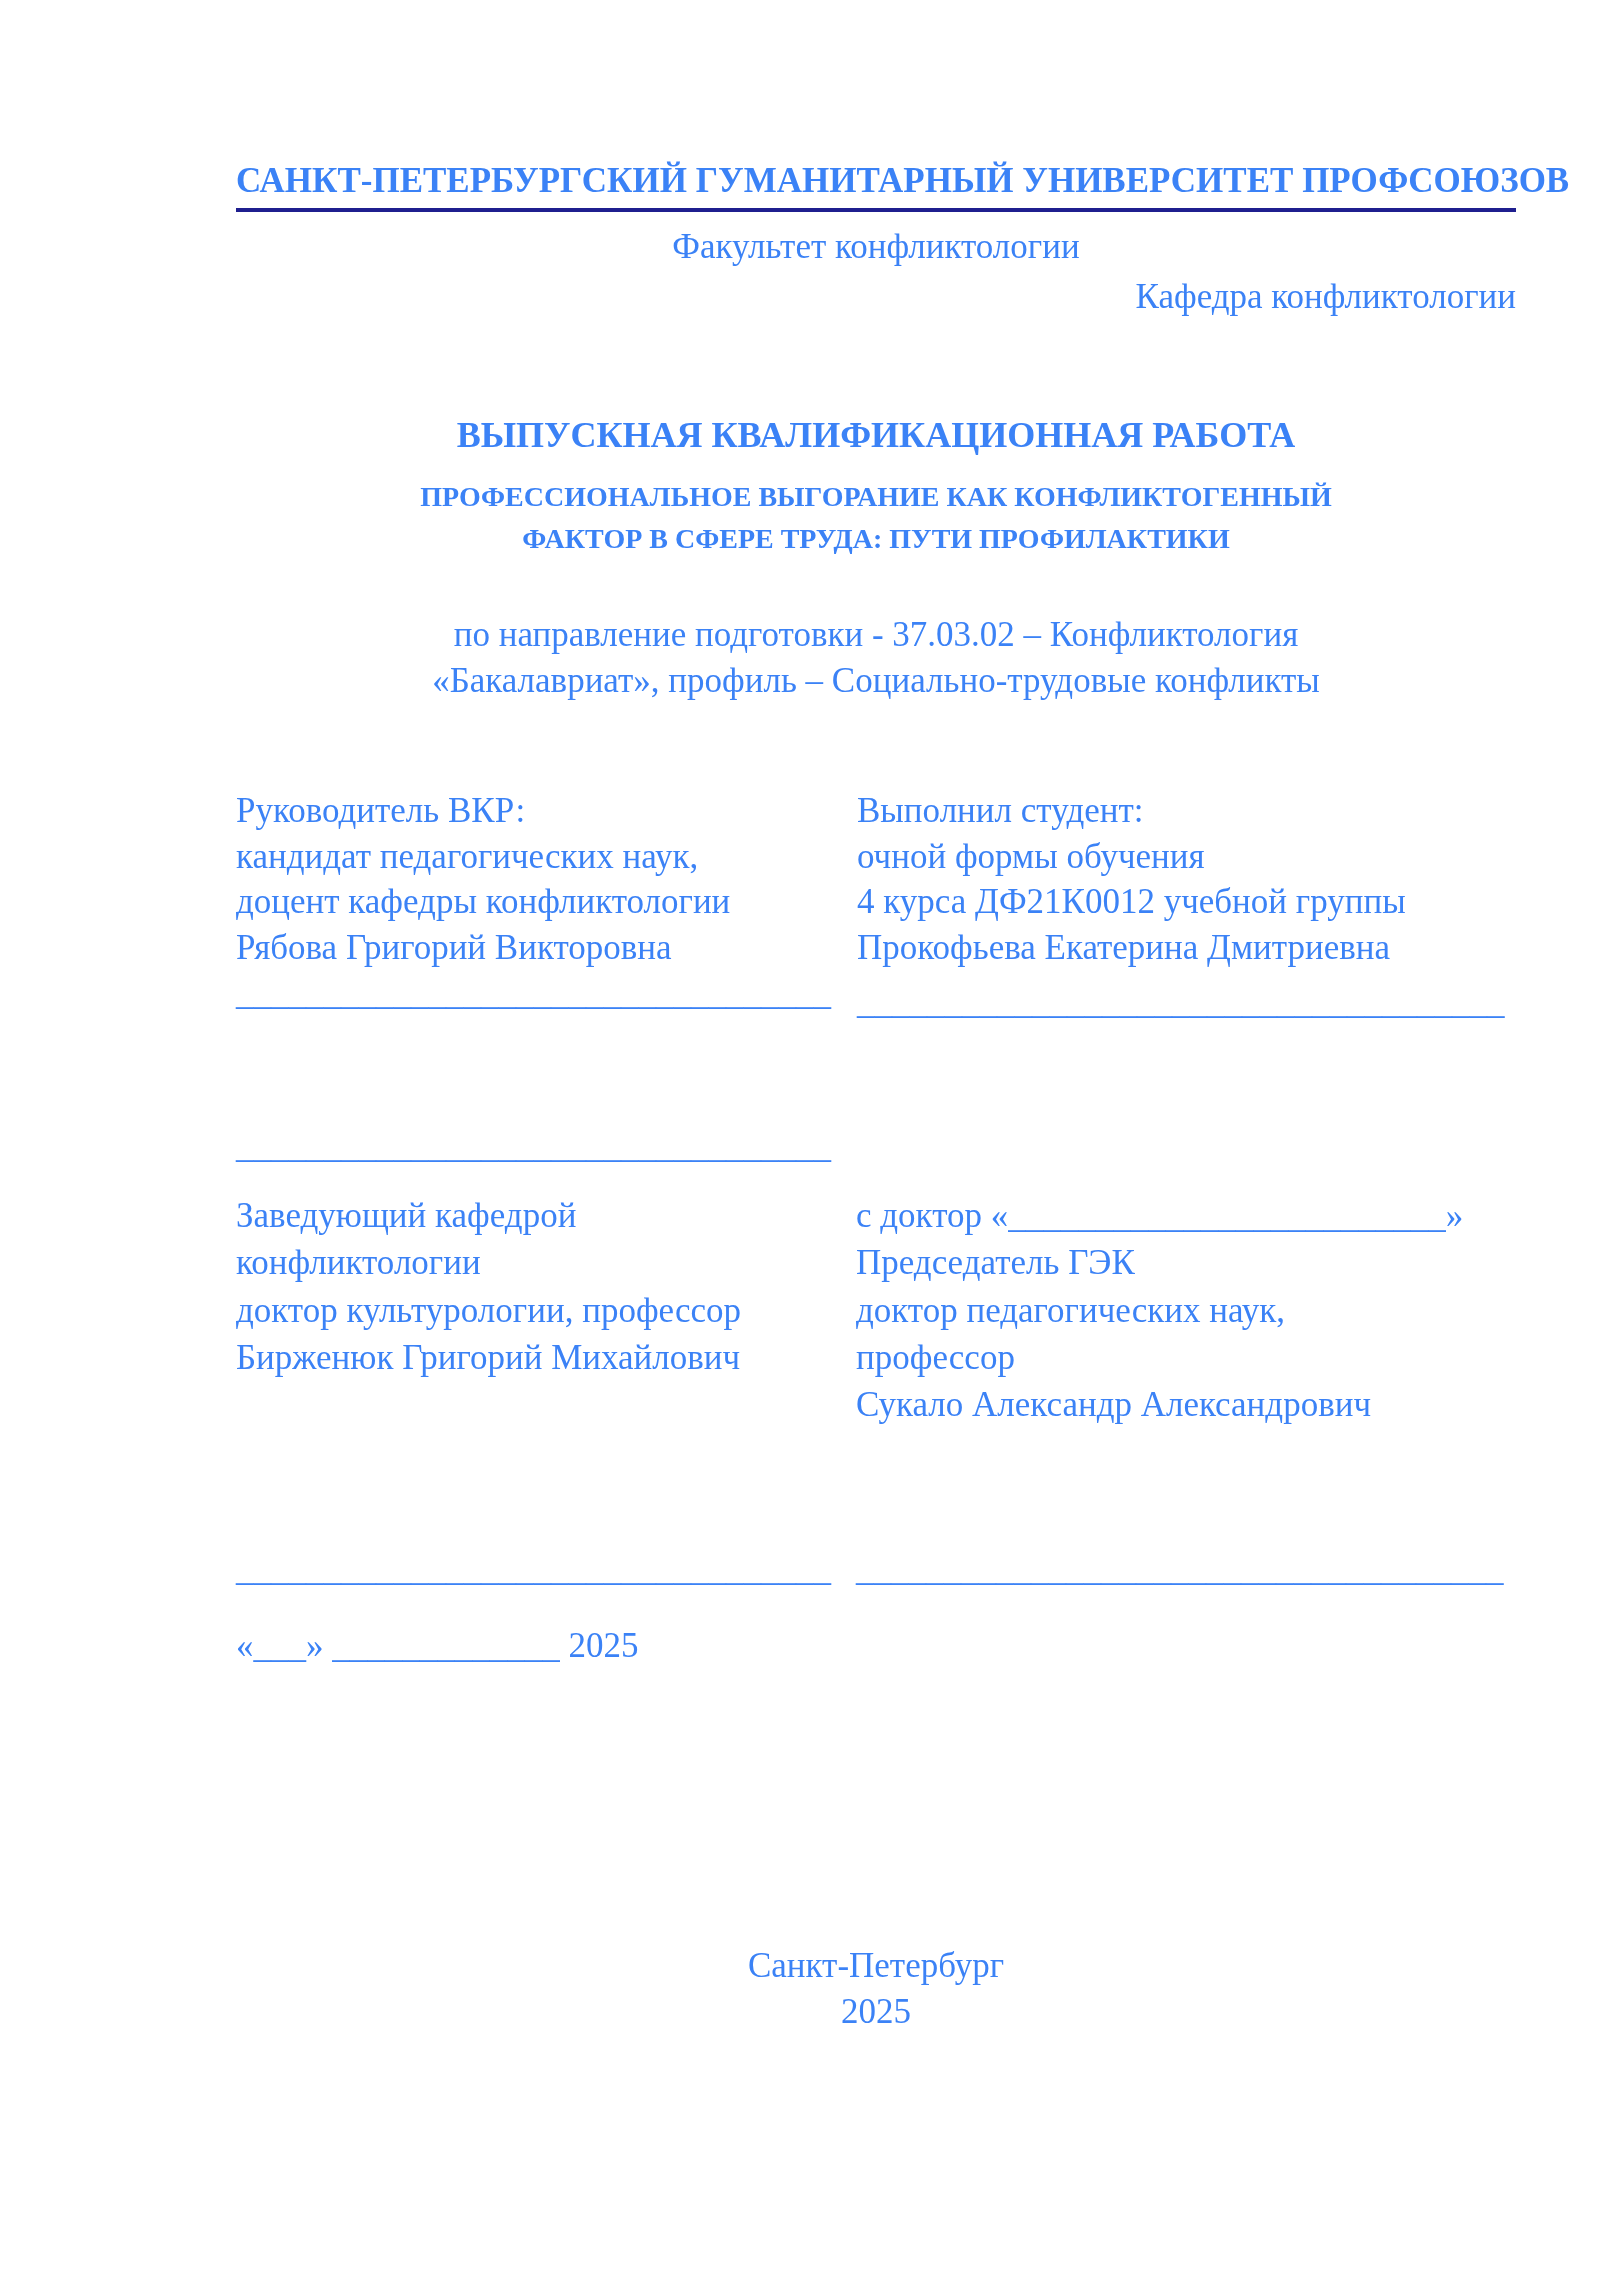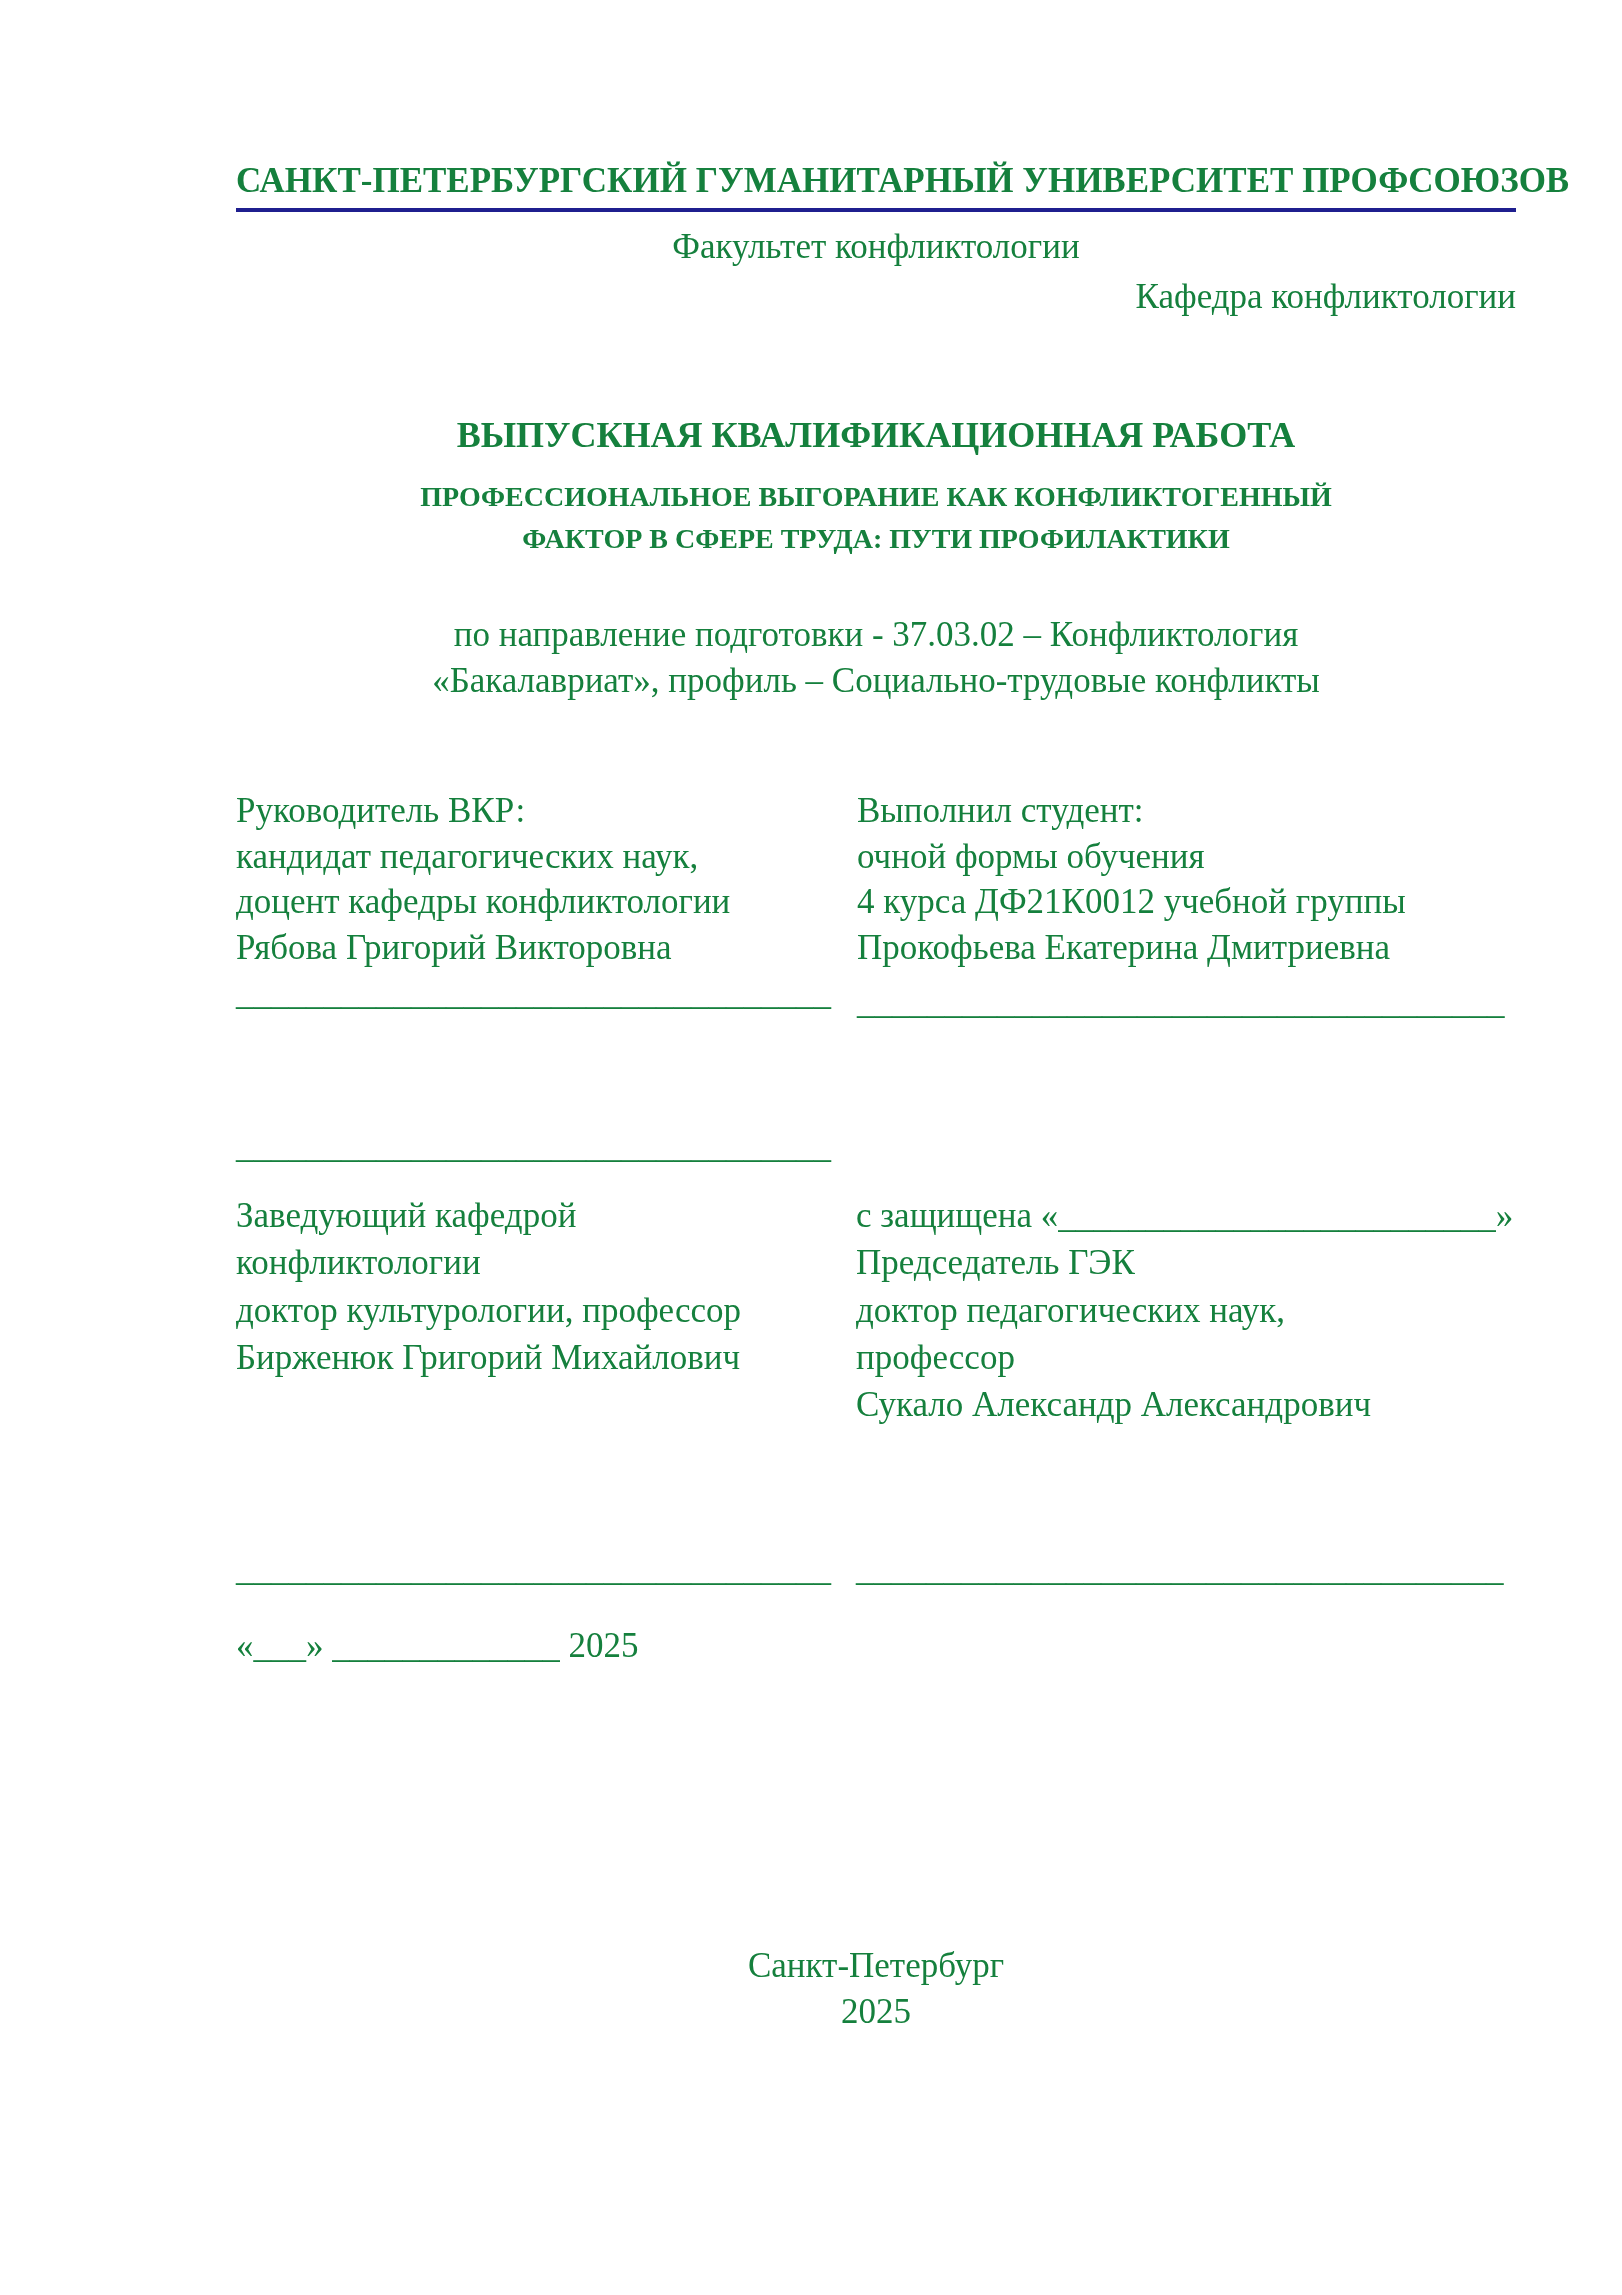--- a/index.html
+++ b/index.html
@@ -5,21 +5,21 @@
   html, body {
     margin: 0;
     padding: 0;
     background: #ffffff;
   }
   .page {
     position: relative;
     width: 1623px;
     height: 2295px;
     background: #ffffff;
-    color: #15803d;
+    color: #3b82f6;
     font-family: "Liberation Serif", "DejaVu Serif", serif;
     font-size: 35px;
     line-height: 1.3;
     overflow: hidden;
   }
   .content {
     position: absolute;
     left: 236px;
     top: 0;
     width: 1280px;
@@ -130,21 +130,21 @@
     </div>
 
     <div class="row3">
       <div class="col-left">
         <div class="cell-line">Заведующий кафедрой</div>
         <div class="cell-line">конфликтологии</div>
         <div class="cell-line">доктор культурологии, профессор</div>
         <div class="cell-line">Бирженюк Григорий Михайлович</div>
       </div>
       <div class="col-right">
-        <div class="cell-line">с защищена «_________________________»</div>
+        <div class="cell-line">с доктор «_________________________»</div>
         <div class="cell-line">Председатель ГЭК</div>
         <div class="cell-line">доктор педагогических наук,</div>
         <div class="cell-line">профессор</div>
         <div class="cell-line">Сукало Александр Александрович</div>
       </div>
     </div>
 
     <div class="row4">
       <div class="col-left">
         <div class="cell-line">__________________________________</div>

